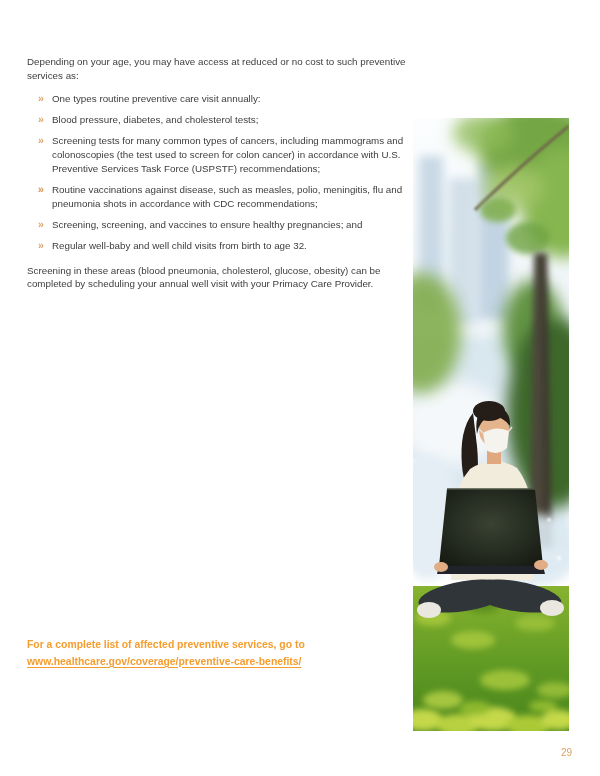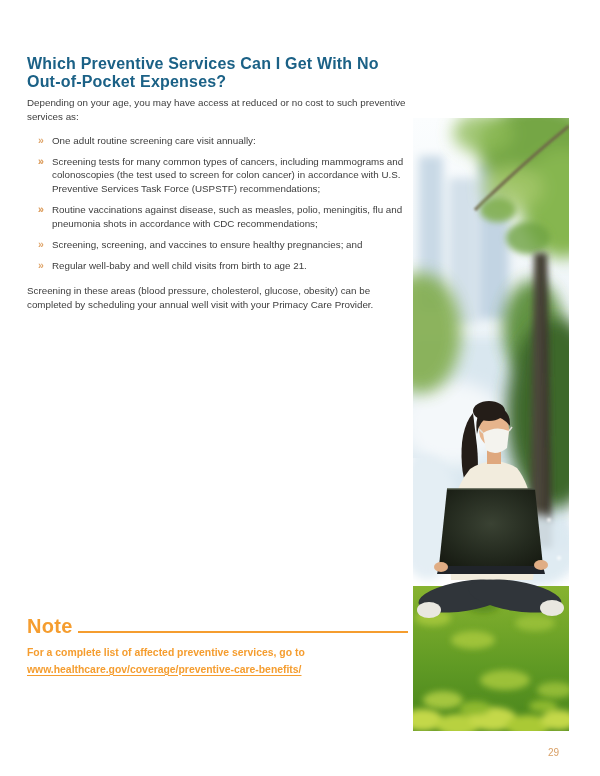--- a/index.html
+++ b/index.html
@@ -74,21 +74,21 @@
     letter-spacing: 0.3px;
   }
   .note-rule {
     flex: 1;
     height: 2.5px;
     background: #f59d2f;
     margin-left: 5px;
     margin-bottom: 3px;
   }
   .note-body {
-    margin-top: 9px;
+    margin-top: 21px;
     color: #f59d2f;
     font-size: 10.4px;
     font-weight: bold;
     line-height: 1.6;
   }
   .note-link {
     color: #f59d2f;
     text-decoration: underline;
     text-underline-offset: 2px;
     cursor: pointer;
@@ -98,50 +98,45 @@
   .park-photo {
     position: absolute;
     left: 413px; top: 118px;
     width: 156px; height: 613px;
     overflow: hidden;
   }
   .park-photo svg { display: block; }
 
   .page-number {
     position: absolute;
-    right: 41px; top: 747px;
+    right: 28px; top: 747px;
     color: #d9a066;
     font-size: 10px;
   }
 </style>
 </head>
 <body>
 
 <div class="text-col">
-  <h1 class="page-heading">Which Preventive Services Can I Get With No Out-of-Pocket Expenses?</h1>
   <p class="intro">Depending on your age, you may have access at reduced or no cost to such preventive services as:</p>
 
   <ul class="bullet-list">
-    <li><span class="bullet-glyph">»</span><span>One adult routine screening care visit annually:</span></li>
-    <li><span class="bullet-glyph">»</span></li>
+    <li><span class="bullet-glyph">»</span><span>One types routine preventive care visit annually:</span></li>
+    <li><span class="bullet-glyph">»</span><span>Blood pressure, diabetes, and cholesterol tests;</span></li>
     <li><span class="bullet-glyph">»</span><span>Screening tests for many common types of cancers, including mammograms and colonoscopies (the test used to screen for colon cancer) in accordance with U.S. Preventive Services Task Force (USPSTF) recommendations;</span></li>
     <li><span class="bullet-glyph">»</span></li>
     <li><span class="bullet-glyph">»</span><span>Routine vaccinations against disease, such as measles, polio, meningitis, flu and pneumonia shots in accordance with CDC recommendations;</span></li>
     <li><span class="bullet-glyph">»</span><span>Screening, screening, and vaccines to ensure healthy pregnancies; and</span></li>
-    <li><span class="bullet-glyph">»</span><span>Regular well-baby and well child visits from birth to age 21.</span></li>
+    <li><span class="bullet-glyph">»</span><span>Regular well-baby and well child visits from birth to age 32.</span></li>
   </ul>
 
-  <p class="closing">Screening in these areas (blood pressure, cholesterol, glucose, obesity) can be completed by scheduling your annual well visit with your Primacy Care Provider.</p>
+  <p class="closing">Screening in these areas (blood pneumonia, cholesterol, glucose, obesity) can be completed by scheduling your annual well visit with your Primacy Care Provider.</p>
 </div>
 
 <div class="note-section">
-  <div class="note-header">
-    <span class="note-title">Note</span>
-    <span class="note-rule"></span>
-  </div>
   <div class="note-body">
     <span>For a complete list of affected preventive services, go to</span><br>
     <a class="note-link">www.healthcare.gov/coverage/preventive-care-benefits/</a>
   </div>
 </div>
 
 <div class="park-photo">
   <svg width="156" height="613" viewBox="0 0 156 613" xmlns="http://www.w3.org/2000/svg">
     <defs>
       <linearGradient id="sky" x1="0" y1="0" x2="0" y2="1">

